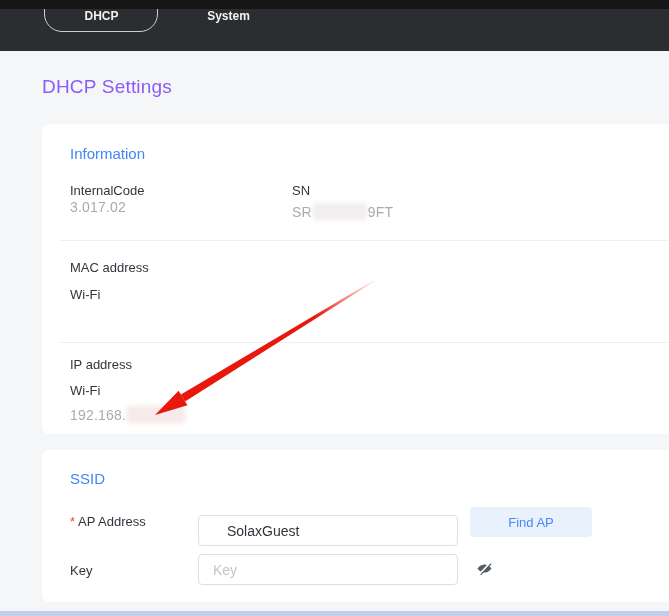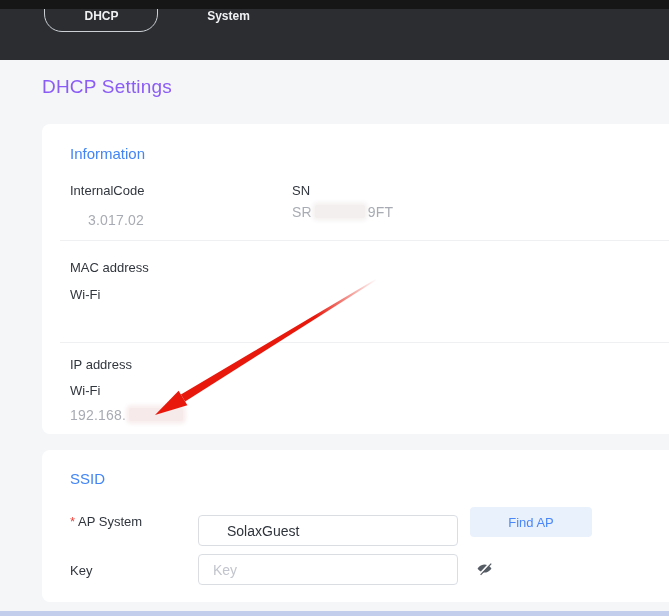--- a/index.html
+++ b/index.html
@@ -8,21 +8,21 @@
     position: relative;
     overflow: hidden;
     background: #f5f6f8;
     font-family: "Liberation Sans", sans-serif;
     color: #30353d;
   }
 
   
   .header {
     position: absolute; top: 0; left: 0;
-    width: 100%; height: 60px;
+    width: 100%; height: 51px;
     background: #2b2d31;
   }
   .header-topstrip {
     position: absolute; top: 0; left: 0;
     width: 100%; height: 9px;
     background: #161616;
     z-index: 3;
   }
   .tab-pill {
     position: absolute; left: 44px; top: -14px;
@@ -155,21 +155,21 @@
   </div>
   <div class="header-topstrip"></div>
 </div>
 
 <h1 class="page-title">DHCP Settings</h1>
 
 <div class="card card-info">
   <div class="section-heading" style="top:21px;">Information</div>
 
   <div class="field-label" style="left:28px; top:59px;text-align:right;">InternalCode</div>
-  <div class="field-value" style="left:28px; top:88px;margin-left:18px;">3.017.02</div>
+  <div class="field-value" style="left:28px; top:75px;">3.017.02</div>
 
   <div class="field-label" style="left:250px; top:59px;">SN</div>
   <div class="field-value" style="left:250px; top:80px;">
     <span>SR</span><span class="redact" style="width:50px;"></span><span>9FT</span>
   </div>
 
   <div class="divider" style="top:116px;"></div>
 
   <div class="field-label" style="left:28px; top:136px;">MAC address</div>
   <div class="field-label" style="left:28px; top:163px;">Wi-Fi</div>
@@ -180,21 +180,21 @@
   <div class="field-label" style="left:28px; top:259px;">Wi-Fi</div>
   <div class="field-value" style="left:28px; top:283px;">
     <span>192.168.</span><span class="redact redact-pink" style="width:54px;"></span>
   </div>
 </div>
 
 <div class="card card-ssid">
   <div class="section-heading" style="top:20px;">SSID</div>
 
   <div class="field-label" style="left:28px; top:64px; font-weight:400;">
-    <span class="required-mark">*</span><span>AP System</span>
+    <span class="required-mark">*</span><span>AP Address</span>
   </div>
   <input class="text-input input-ap" type="text" value="SolaxGuest" style="">
   <button class="find-ap-btn">Find AP</button>
 
   <div class="field-label" style="left:28px; top:113px; font-weight:400;">Key</div>
   <input class="text-input input-key" type="text" placeholder="Key" style="">
   <span class="eye-toggle">
     <svg width="17" height="17" viewBox="0 0 24 24">
       <path d="M12 6.2c-6.3 0-9.8 5.8-9.8 5.8s3.5 5.8 9.8 5.8 9.8-5.8 9.8-5.8S18.3 6.2 12 6.2z" fill="currentColor"></path>
       <line x1="4.5" y1="20.5" x2="20" y2="4" stroke="#ffffff" stroke-width="2.6"></line>

